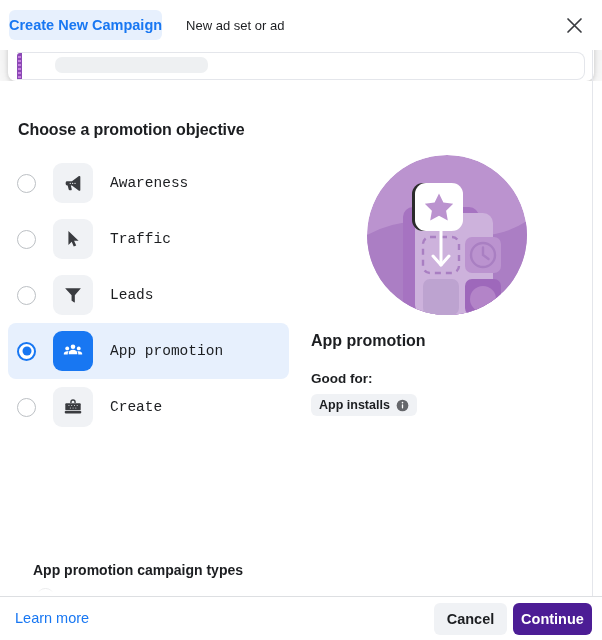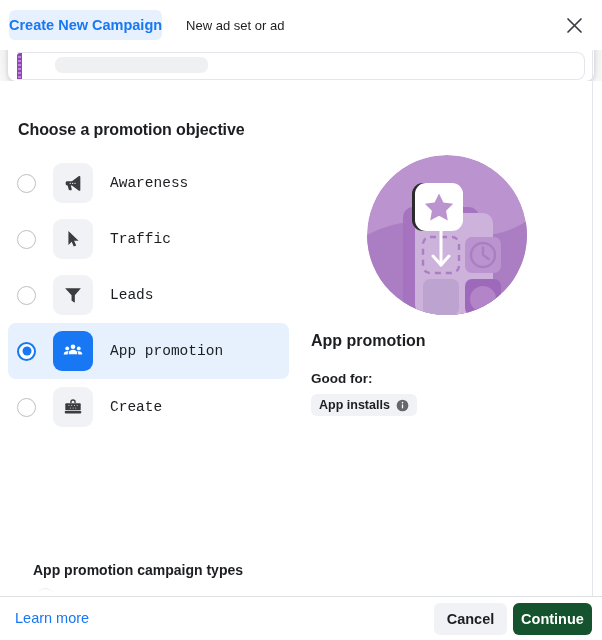--- a/index.html
+++ b/index.html
@@ -376,21 +376,21 @@
   }
   .btn-cancel {
     right: 95px;
     width: 73px;
     background: #f0f2f5;
     color: #1c1e21;
   }
   .btn-continue {
     right: 10px;
     width: 79px;
-    background: #14532d;
+    background: #4c1d95;
     color: #ffffff;
     cursor: default;
   }
 </style>
 </head>
 <body>
 
 <div id="root">
 
   <div class="bg-strip">

